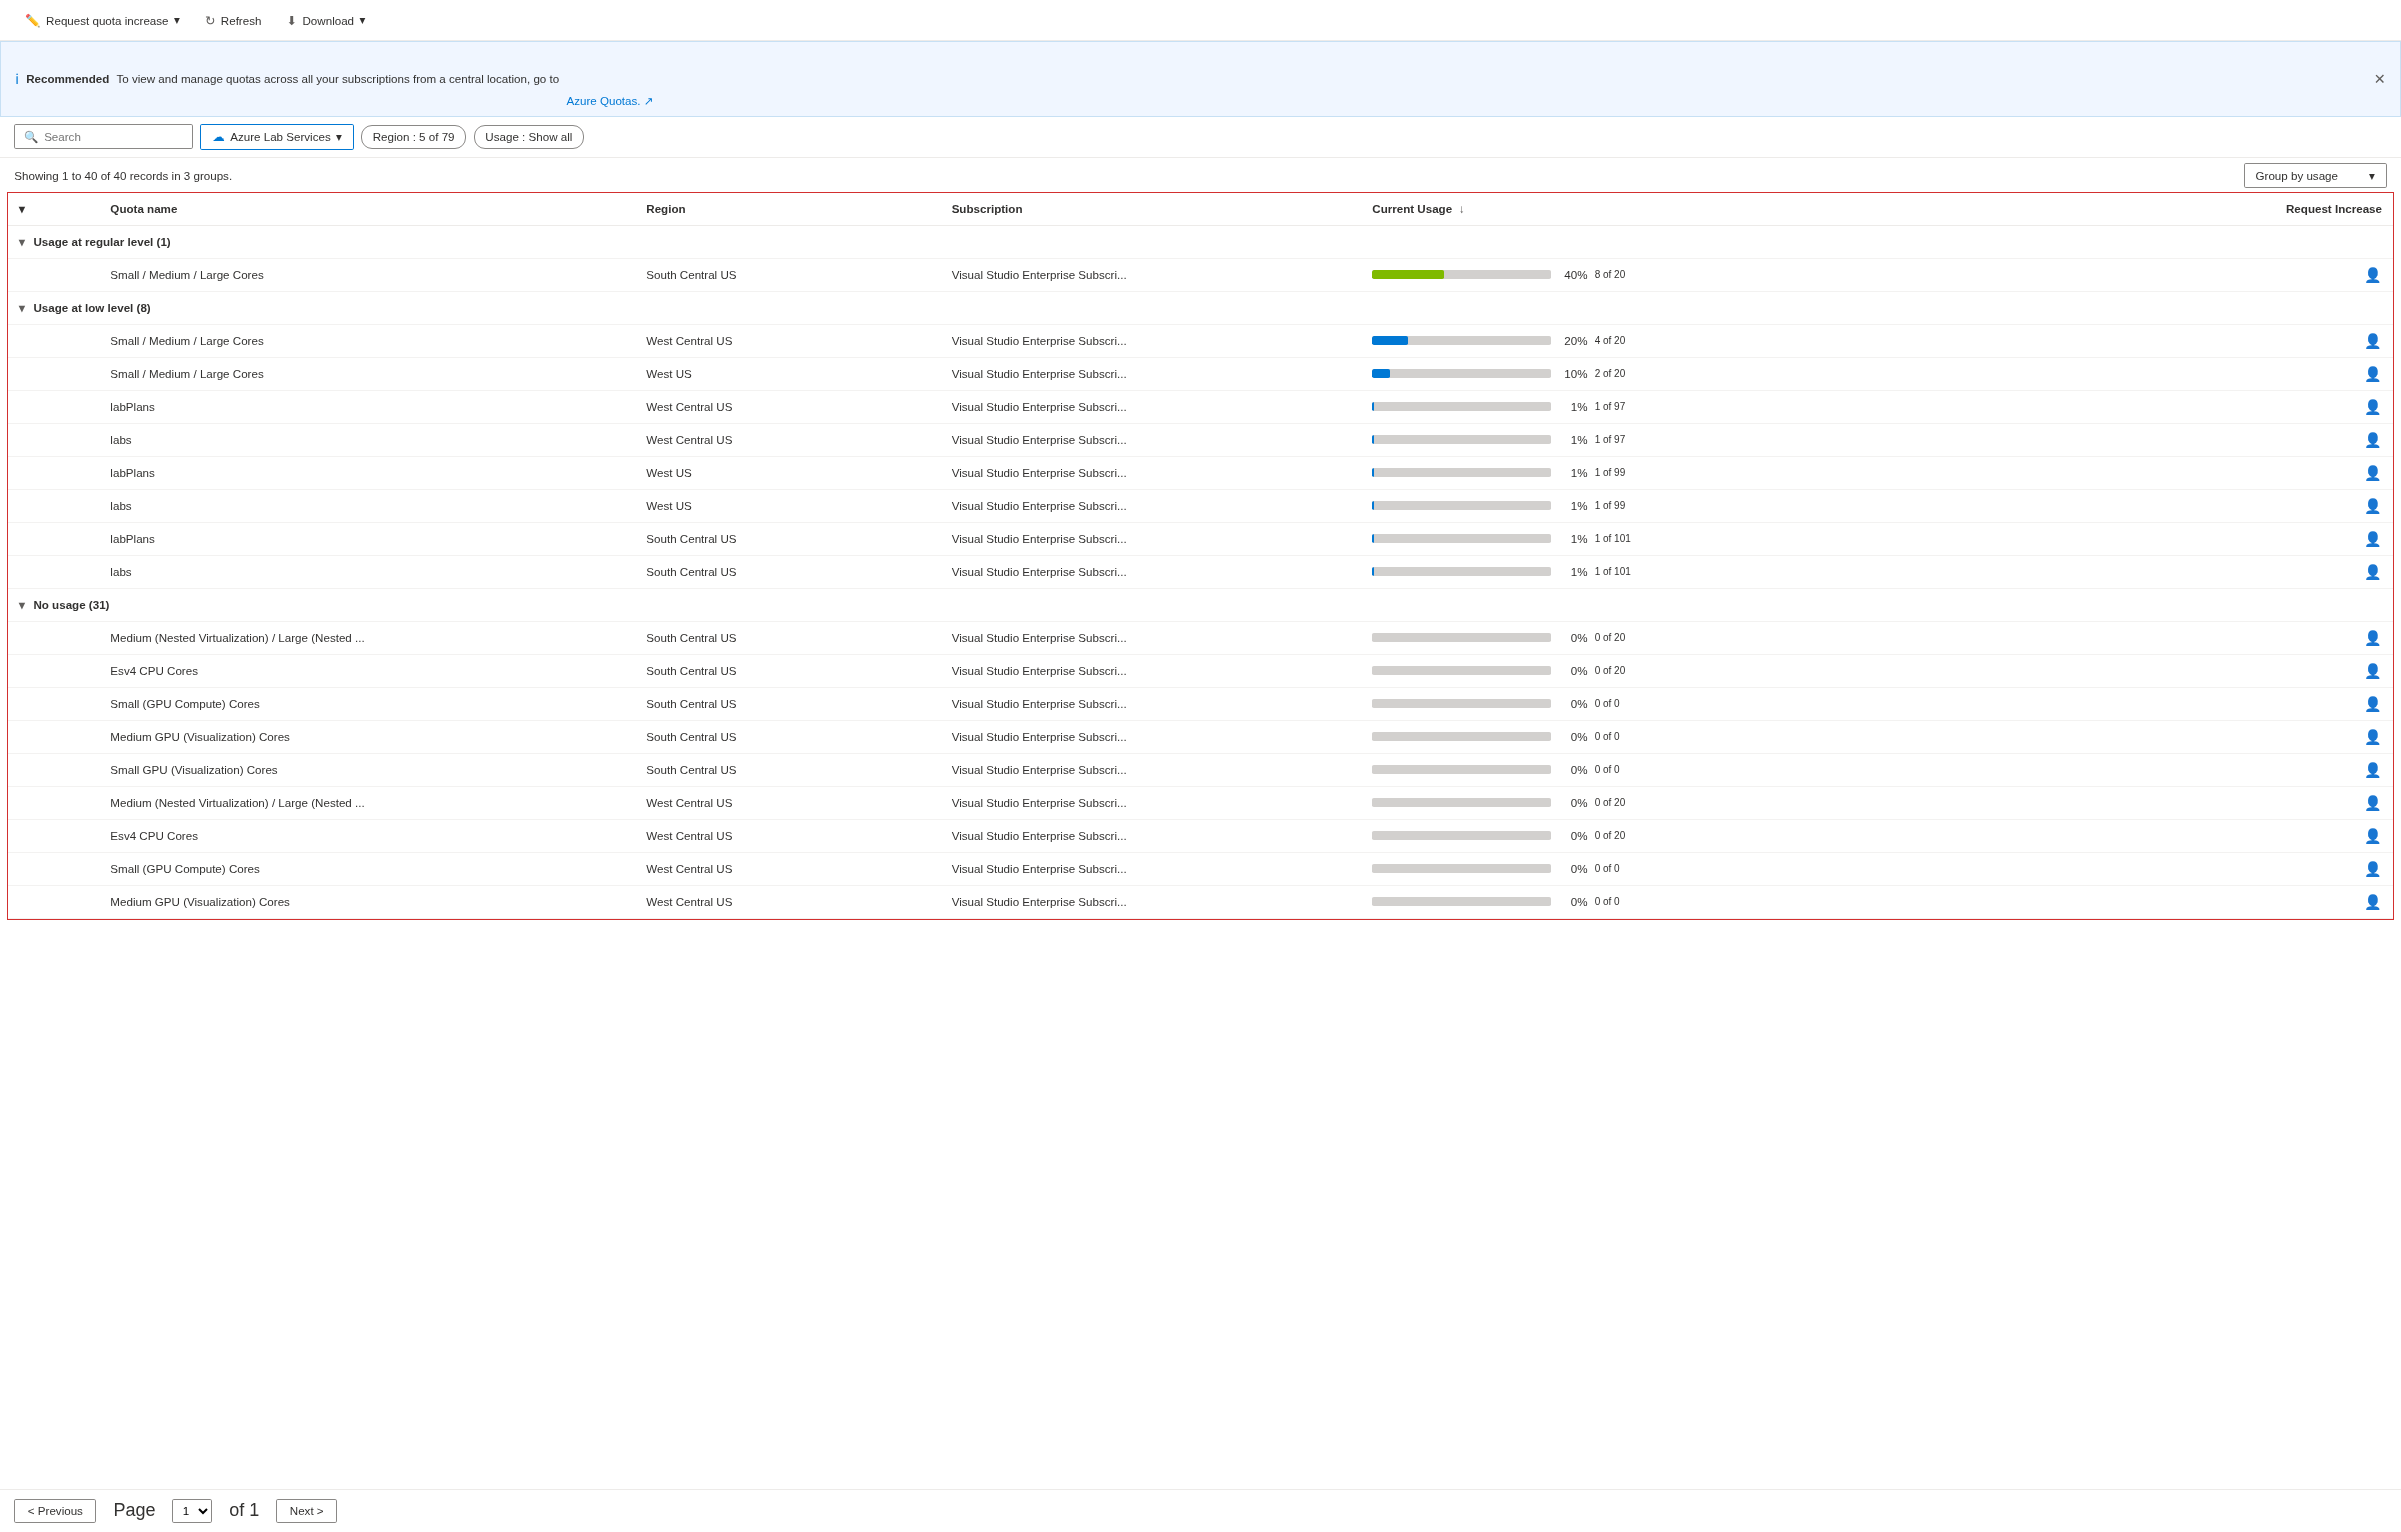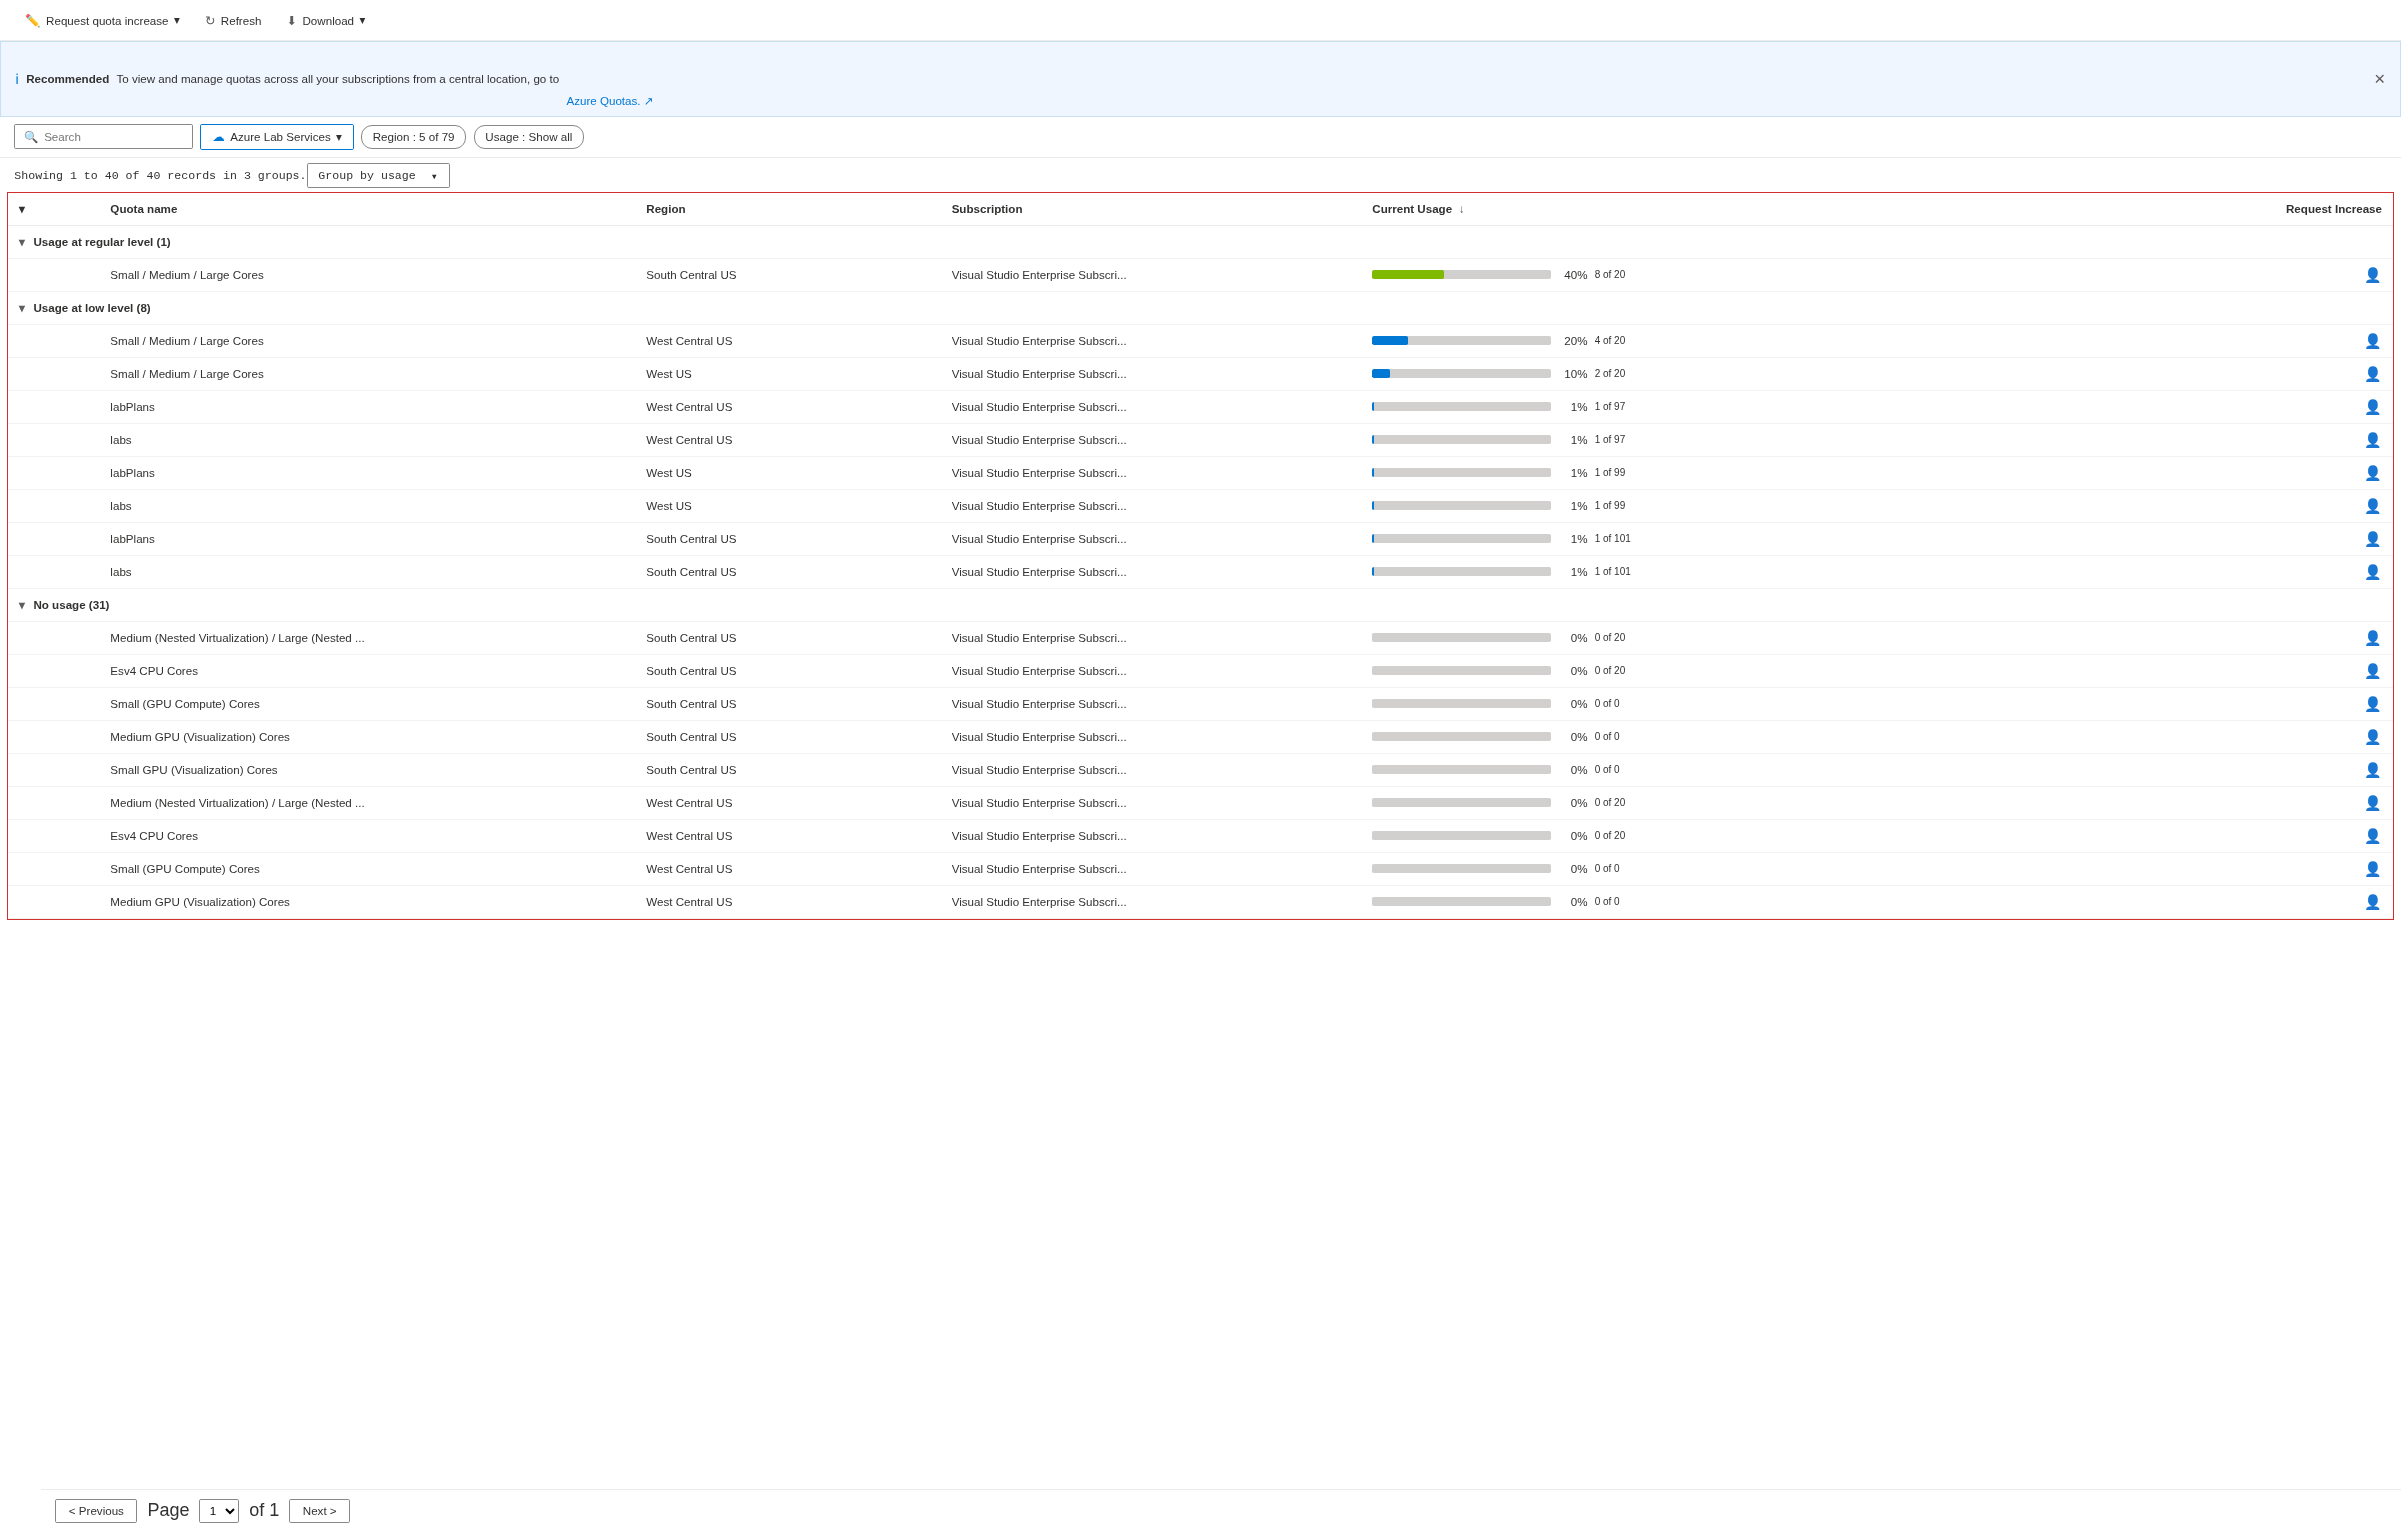--- a/index.html
+++ b/index.html
@@ -45,22 +45,22 @@
     }
     .filter-pill .pill-icon { color: #0078d4; font-size: 12.5px; }
     .filter-tag {
       display: flex; align-items: center; gap: 5.4px;
       border: 0.9px solid #8a8886; padding: 4.5px 10.8px; border-radius: 11px;
       background: #fff; cursor: pointer; font-size: 11.6px; color: #323130;
     }
 
     
     .record-info {
-      display: flex; align-items: center; justify-content: flex-start;
-      padding: 5.4px 14.3px 3.6px; font-size: 11.6px; color: #323130; font-family: Liberation Mono, monospace;
+      display: flex; align-items: center; justify-content: space-between;
+      padding: 5.4px 14.3px 3.6px; font-size: 11.6px; color: #323130;
     }
     .group-by-select {
       display: flex; align-items: center; gap: 5.4px;
       border: 0.9px solid #8a8886; padding: 4.5px 10.8px; border-radius: 1.8px;
       background: #fff; cursor: pointer; font-size: 11.6px; min-width: 143px; justify-content: space-between;
     }
     table { width: 100%; border-collapse: collapse; }
     thead tr { border-bottom: 0.9px solid #edebe9; }
     thead th {
       padding: 9px 10.8px; text-align: left; font-weight: 600; font-size: 11.6px;
@@ -97,22 +97,22 @@
     
     .col-select { width: 29px; }
     .col-quota { width: 251px; }
     .col-region { width: 143px; }
     .col-subscription { width: 197px; }
     .col-usage { width: 358px; }
     .col-request { width: 125px; text-align: right; }
 
     
     .pagination {
-      display: flex; align-items: center; gap: 10px;
-      padding: 9px 14.3px; border-top: 0.9px solid #edebe9; margin-left: 41px;
+      display: flex; align-items: center; gap: 17px;
+      padding: 9px 14.3px; border-top: 0.9px solid #edebe9;
     }
     .page-btn {
       display: flex; align-items: center; gap: 3.6px;
       border: 0.9px solid #8a8886; padding: 4.5px 12.5px; border-radius: 1.8px;
       background: #fff; cursor: pointer; font-size: 11.6px; color: #323130;
     }
     .page-label { font-size: 18px; color: #323130; }
     .page-select {
       border: 0.9px solid #8a8886; padding: 3.6px 5.4px; border-radius: 1.8px;
       font-size: 11.6px; background: #fff;

